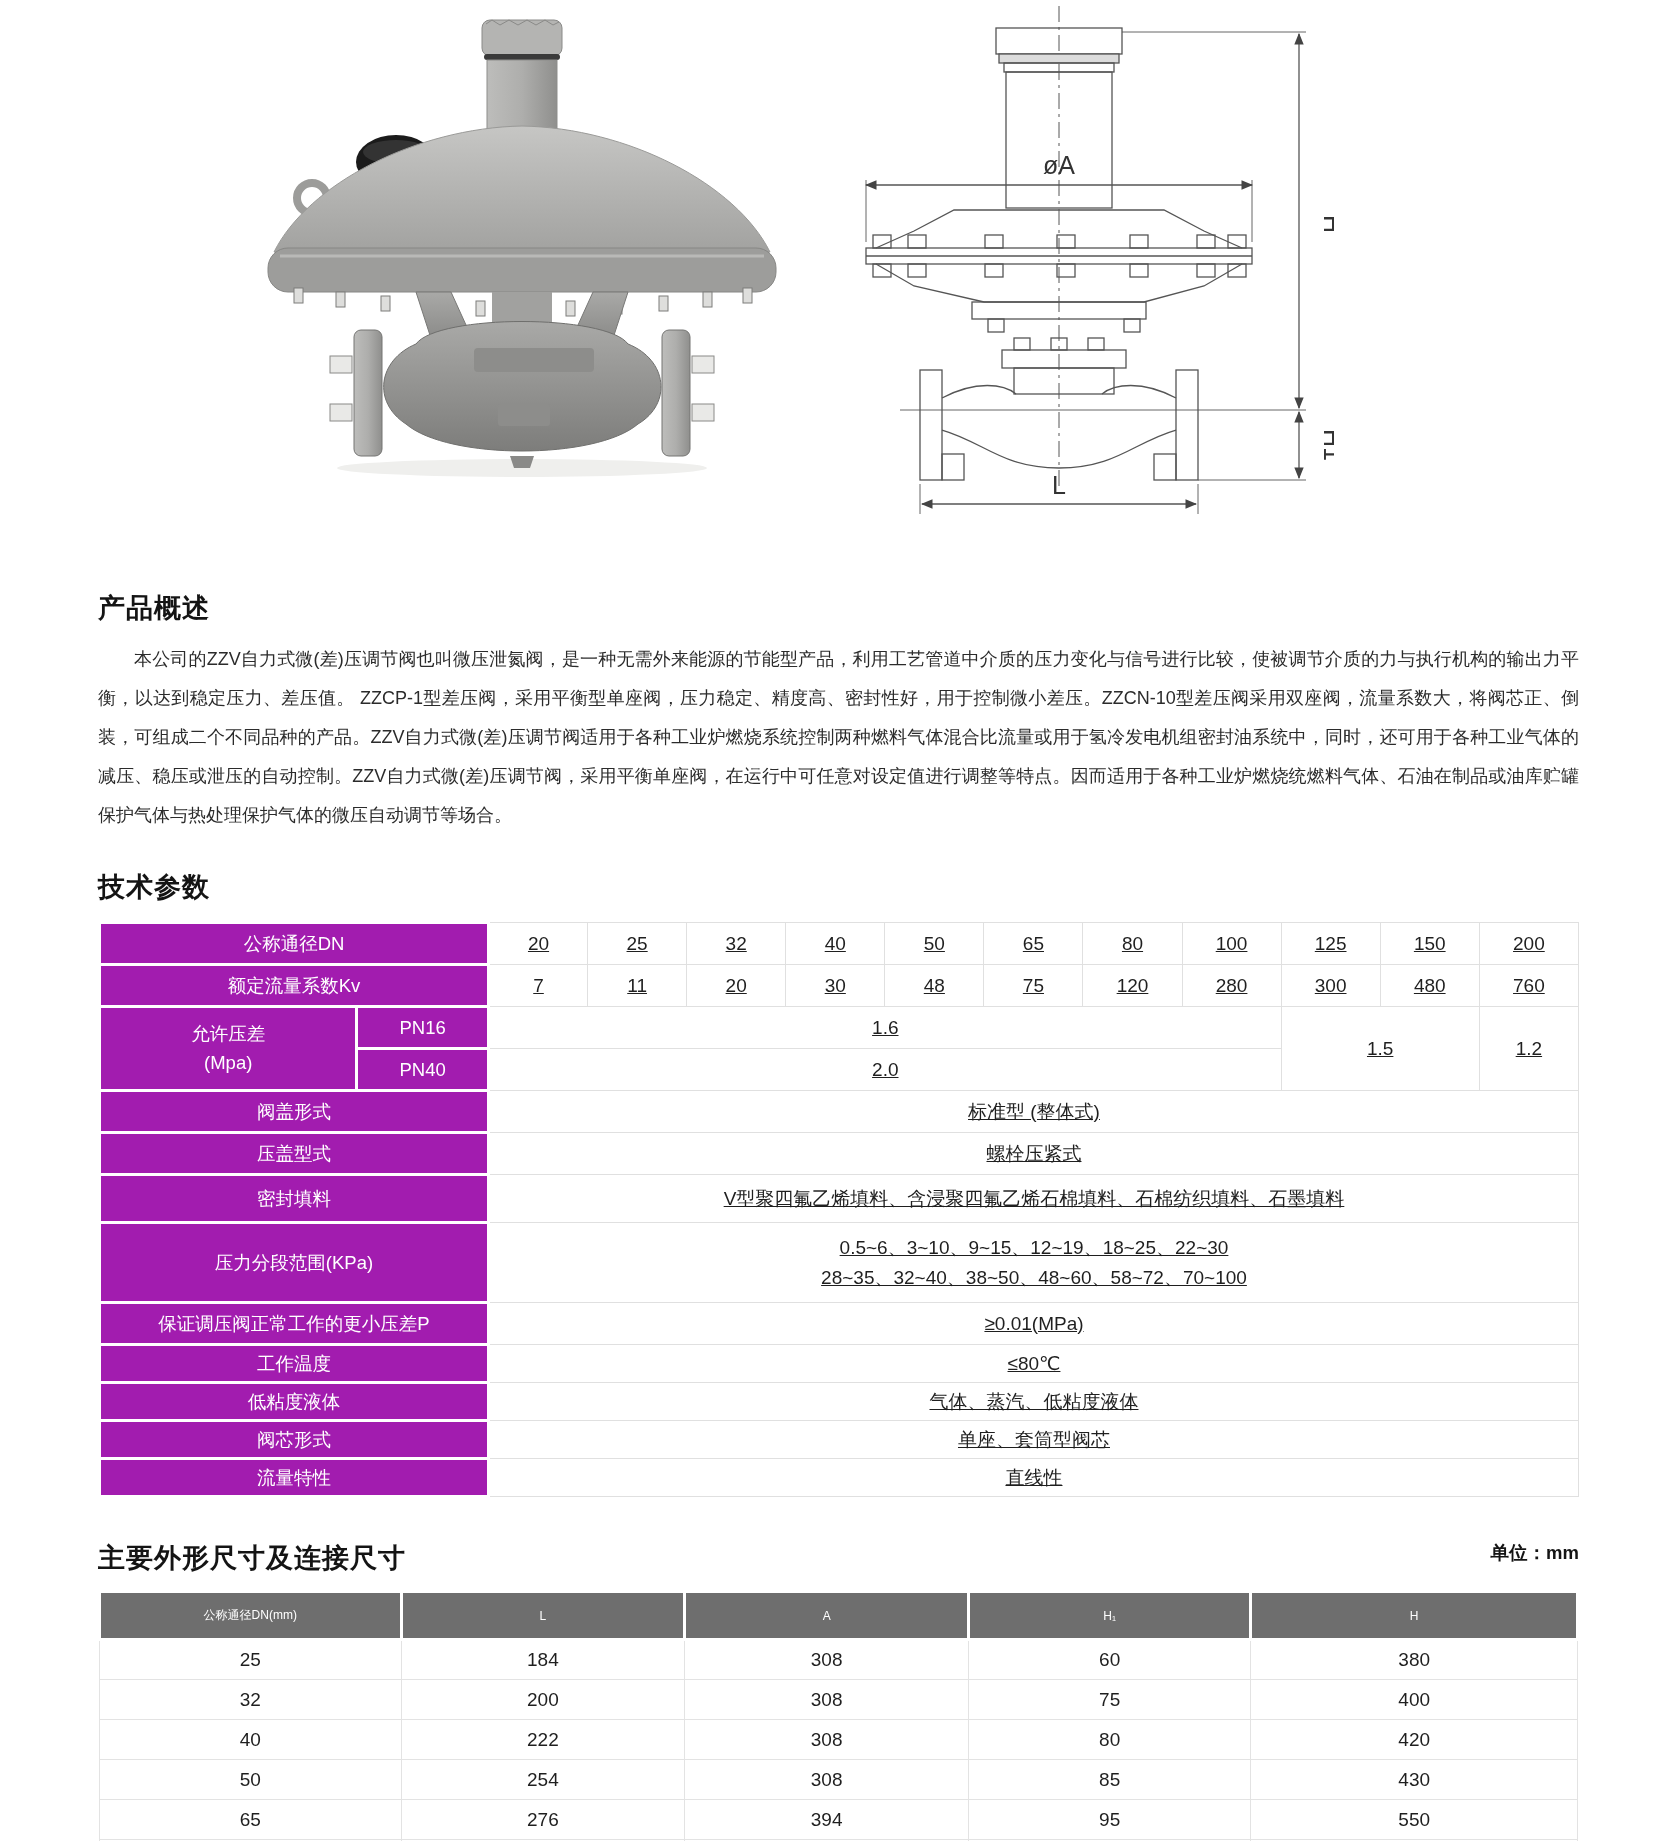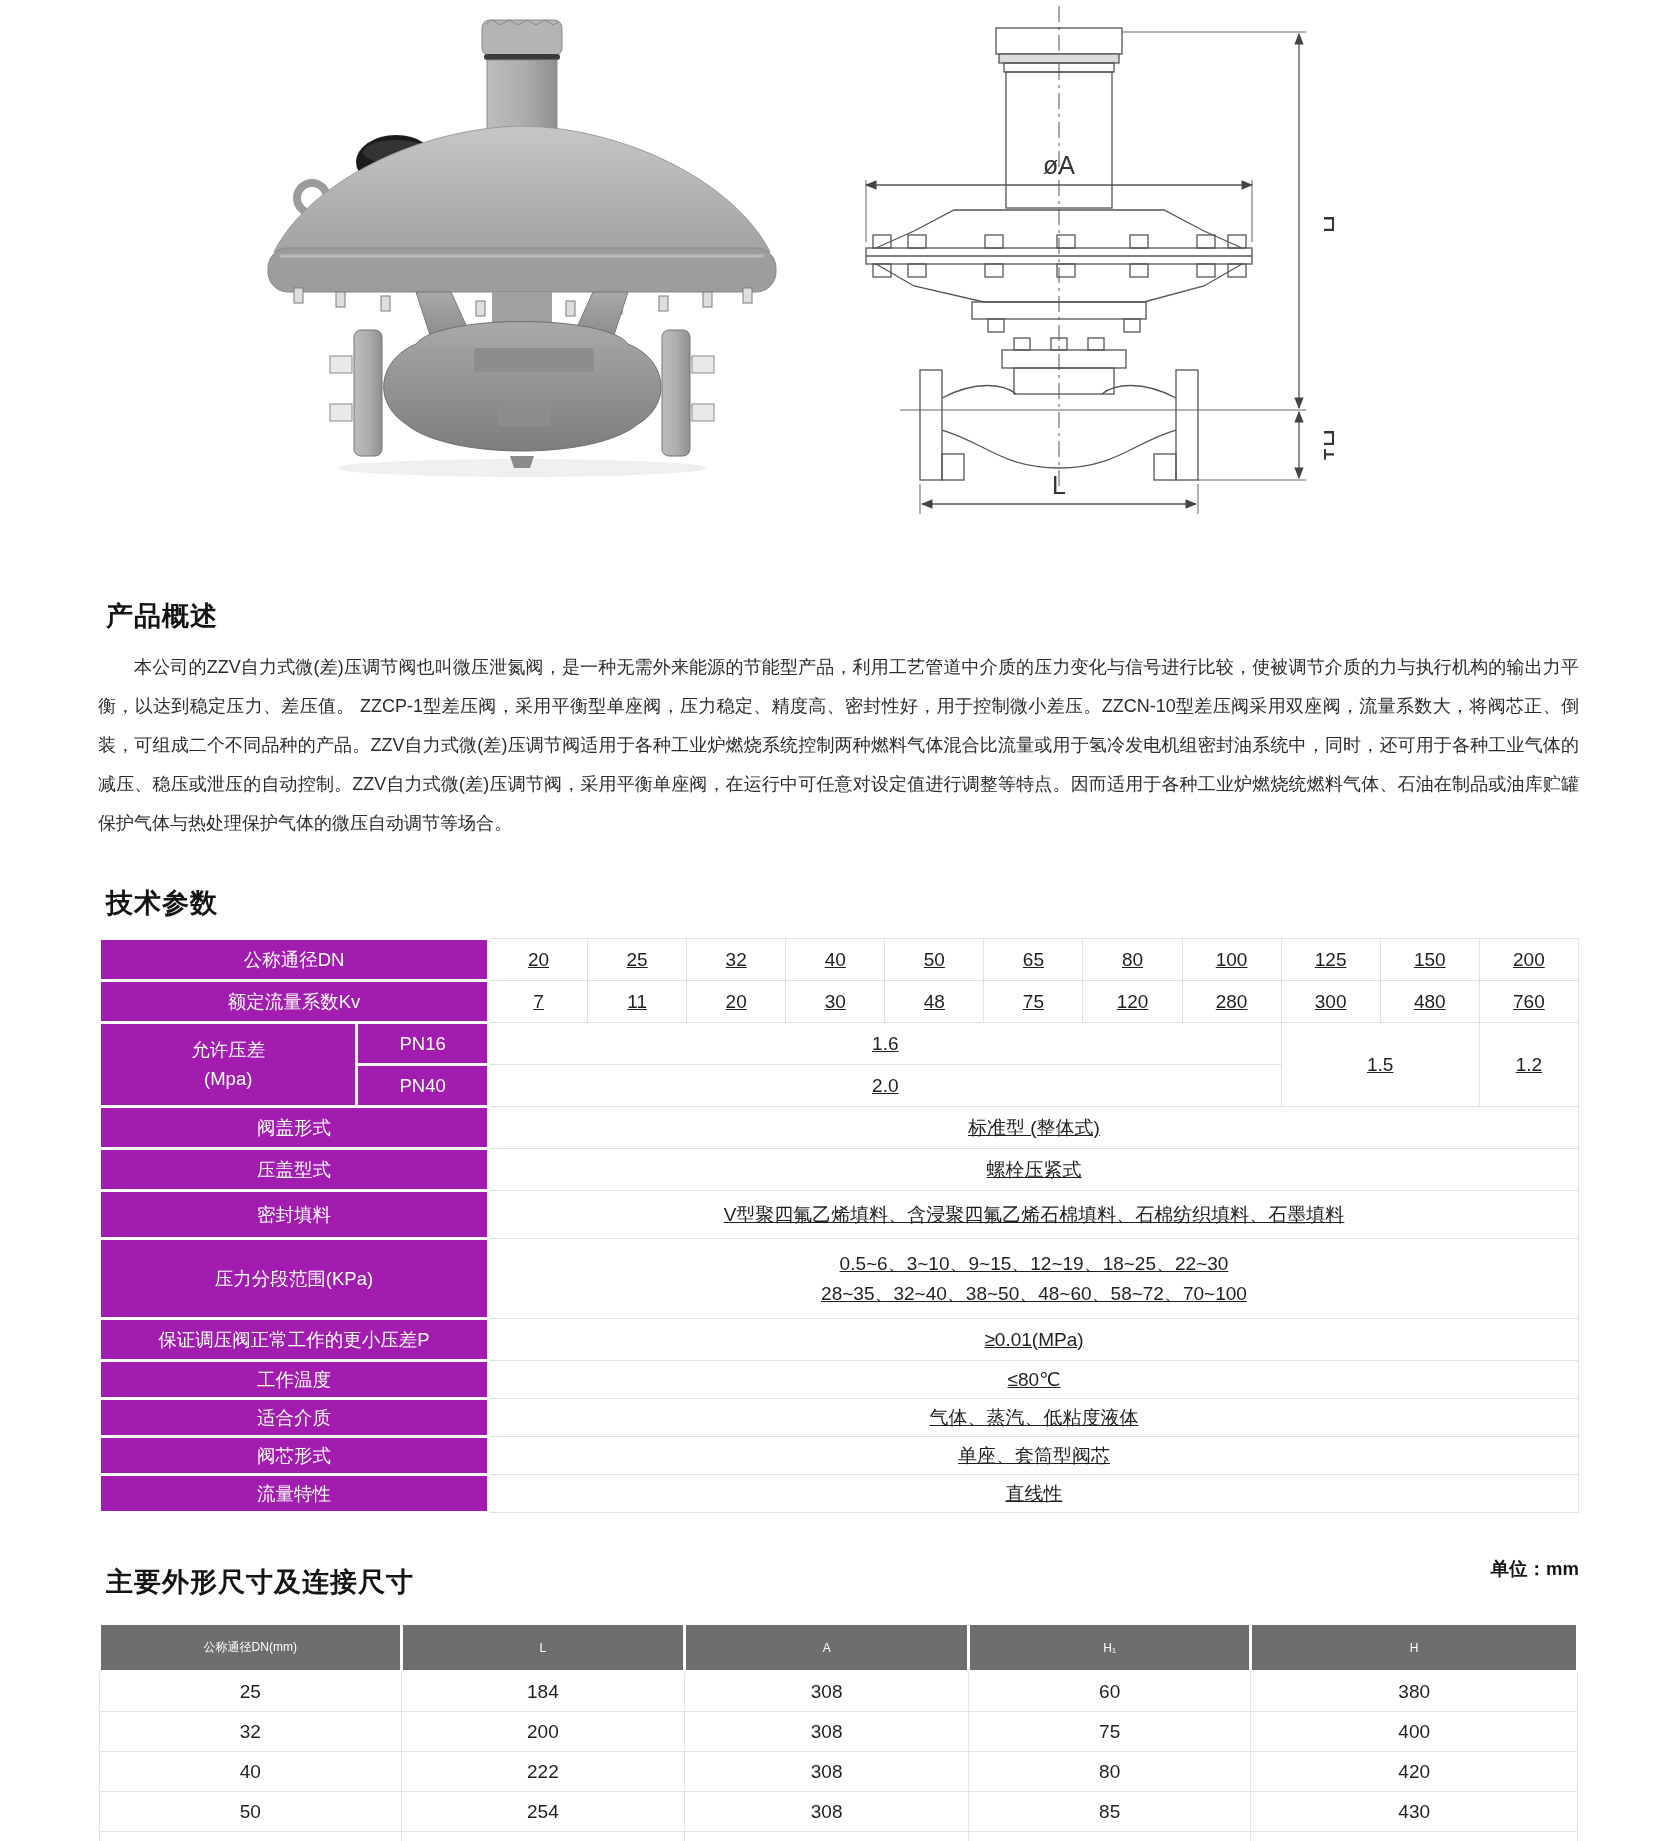--- a/index.html
+++ b/index.html
@@ -11,21 +11,21 @@
   }
   .content { padding:0 98px; }
 
   
   .figures { position:relative; height:552px; }
   .photo-svg { position:absolute; left:168px; top:12px; }
   .draw-svg  { position:absolute; left:756px; top:2px; }
 
   
   h2.section {
-    margin:8px; font-size:27px; font-weight:bold; color:#141414; letter-spacing:1px;
+    margin:0; font-size:27px; font-weight:bold; color:#141414; letter-spacing:1px;
   }
   #overview-heading { padding-top:38px; }
   #tech-heading { padding-top:34px; }
 
   .overview-p {
     margin:14px 0 0 0; font-size:18px; line-height:39px;
     text-align:justify; text-indent:2em; color:#2b2b2b;
   }
 
   
@@ -302,21 +302,21 @@
     </tr>
     <tr>
       <td class="lbl" colspan="2">保证调压阀正常工作的更小压差P</td>
       <td class="val" colspan="11">≥0.01(MPa)</td>
     </tr>
     <tr class="row-sm">
       <td class="lbl" colspan="2">工作温度</td>
       <td class="val" colspan="11">≤80℃</td>
     </tr>
     <tr class="row-sm">
-      <td class="lbl" colspan="2">适合介质</td>
+      <td class="lbl" colspan="2">低粘度液体</td>
       <td class="val" colspan="11">气体、蒸汽、低粘度液体</td>
     </tr>
     <tr class="row-sm">
       <td class="lbl" colspan="2">阀芯形式</td>
       <td class="val" colspan="11">单座、套筒型阀芯</td>
     </tr>
     <tr class="row-sm">
       <td class="lbl" colspan="2">流量特性</td>
       <td class="val" colspan="11">直线性</td>
     </tr>

